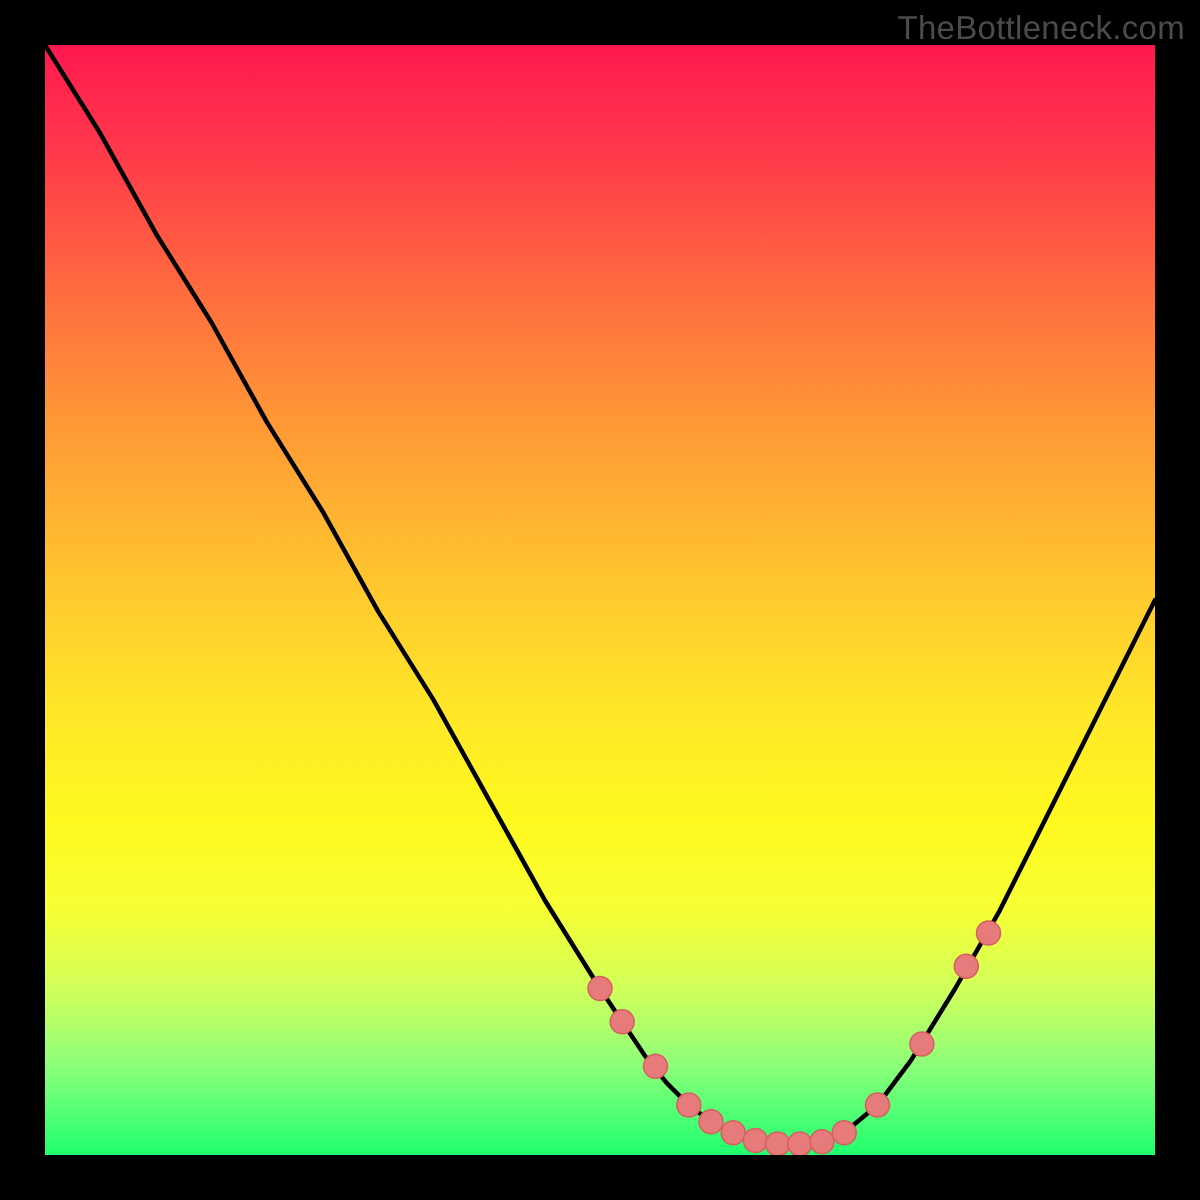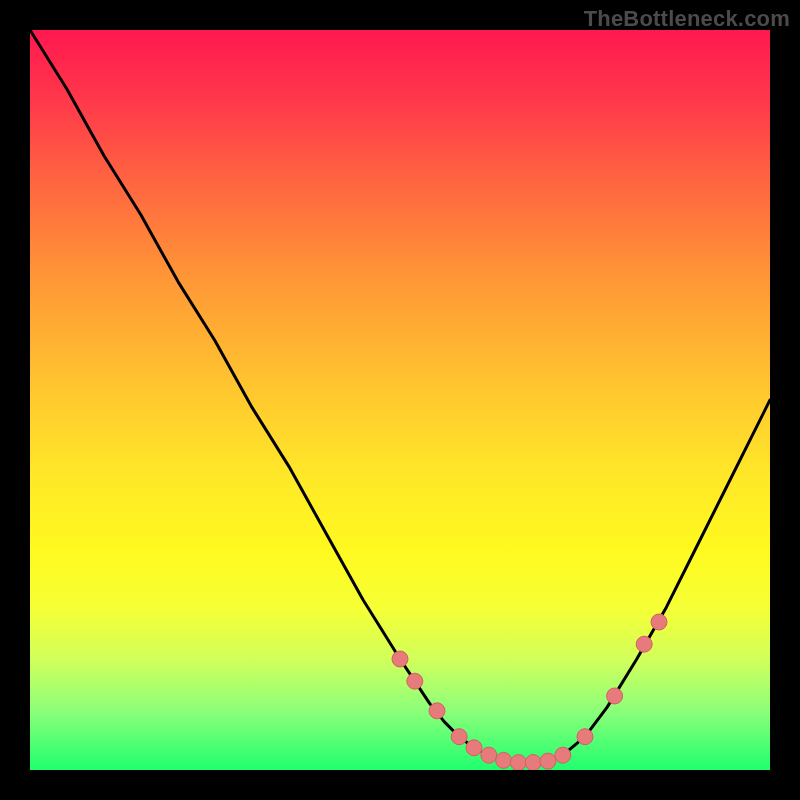--- a/index.html
+++ b/index.html
@@ -9,21 +9,21 @@
     width: 800px;
     height: 800px;
     background: #000;
   }
   .watermark {
     position: absolute;
     top: 6px;
     right: 10px;
     font-family: Arial, Helvetica, sans-serif;
     font-size: 22px;
-    font-weight: 700;
+    font-weight: 400;
     color: #4b4b4b;
     letter-spacing: 0.2px;
     z-index: 10;
   }
   .plot-area {
     position: absolute;
     left: 30px;
     top: 30px;
     width: 740px;
     height: 740px;

